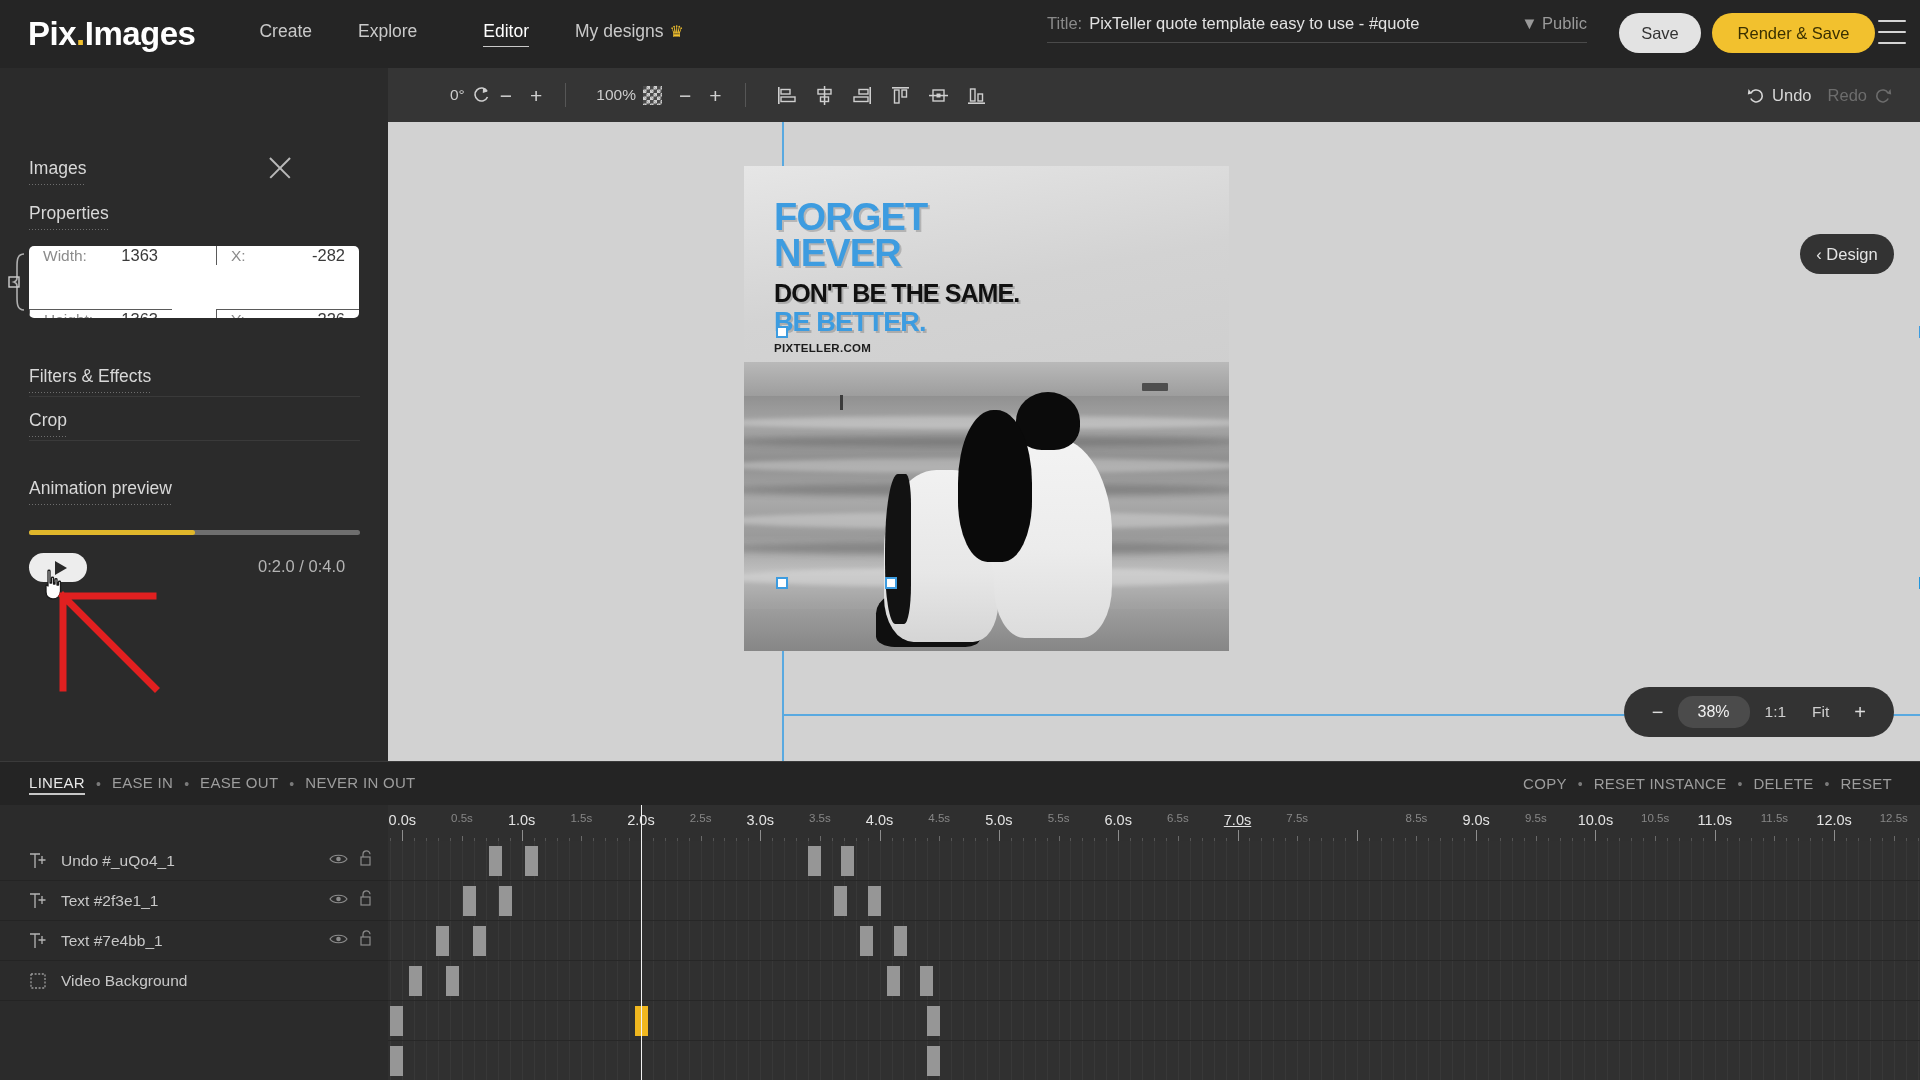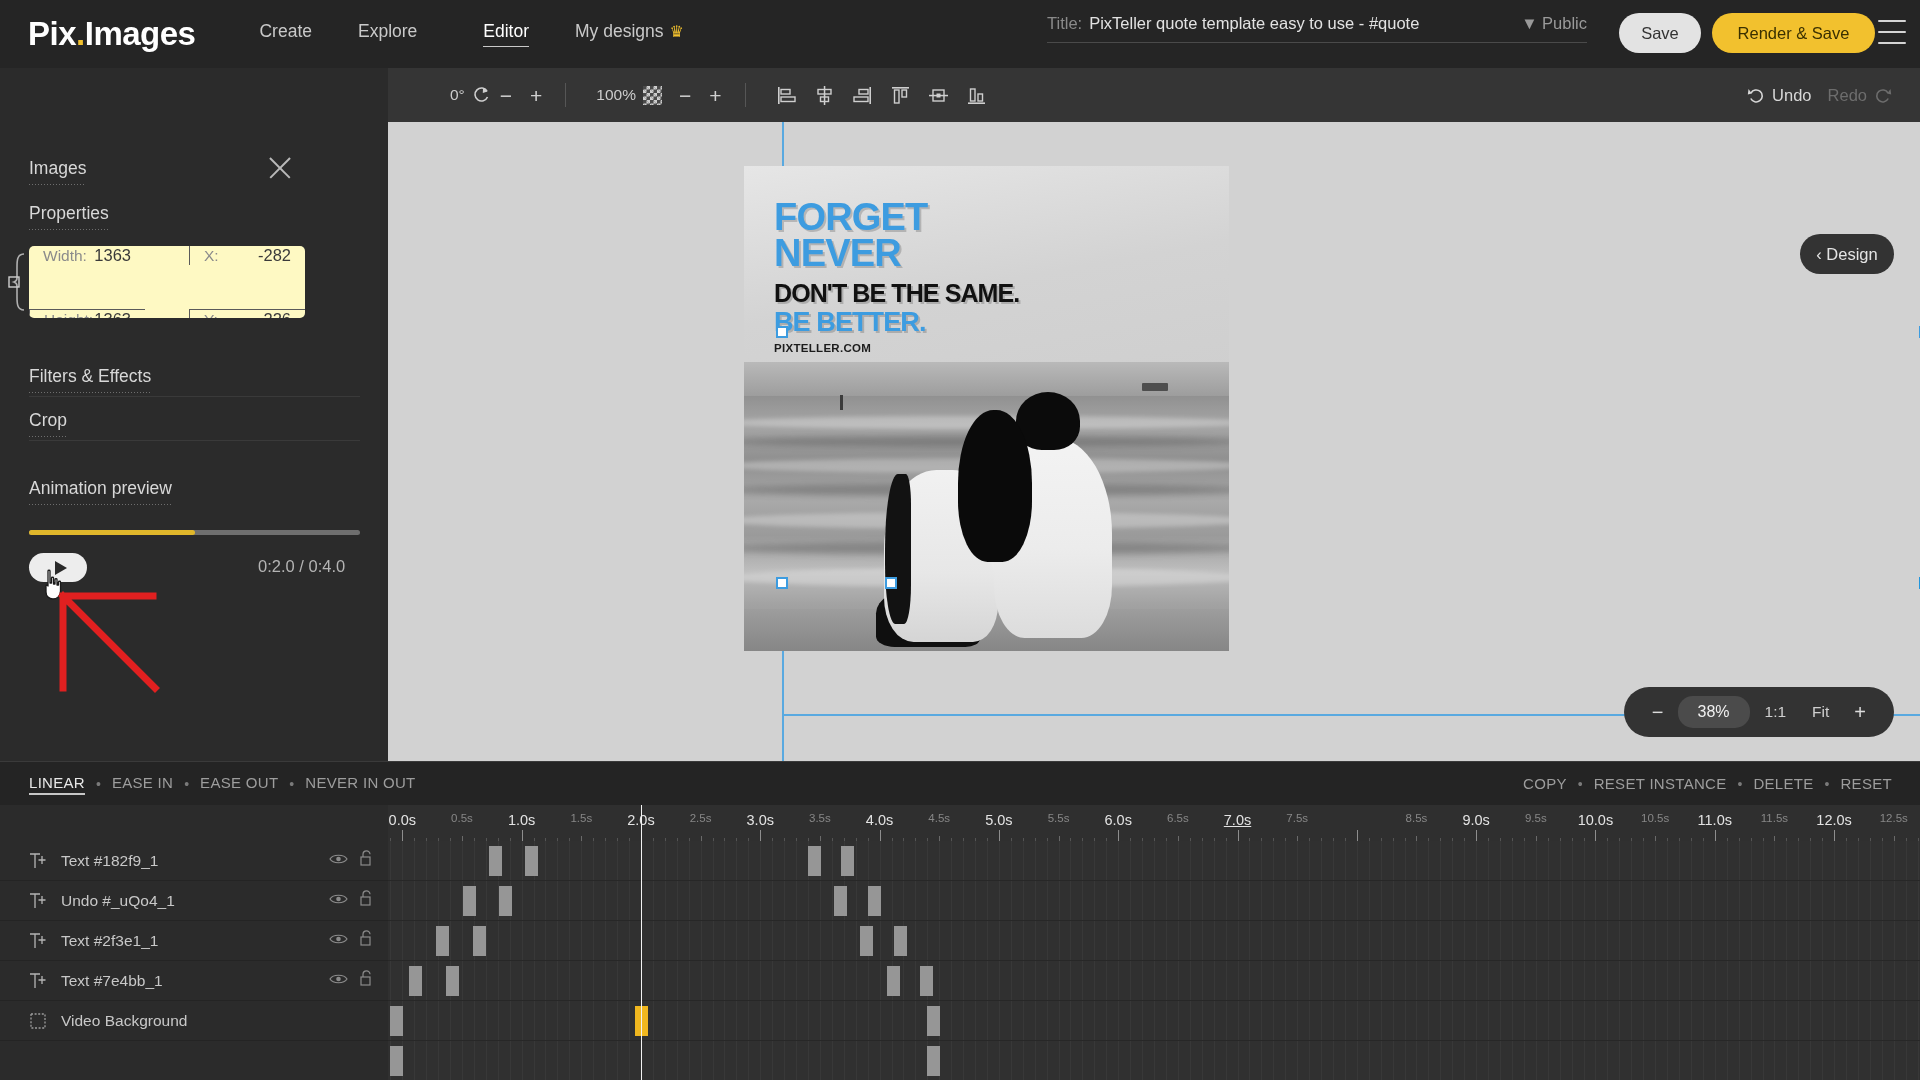--- a/index.html
+++ b/index.html
@@ -86,22 +86,22 @@
   }
   #close-x:before { transform: rotate(45deg); }
   #close-x:after  { transform: rotate(-45deg); }
 
   #props-head { position: absolute; top: 135px; }
 
   #link-bracket {
     position: absolute; left: 8px; top: 183px; width: 22px; height: 62px;
   }
   #propsgrid {
-    position: absolute; left: 29px; top: 178px; width: 276px; height: 72px;
-    background: #fef9c3; border-radius: 5px; overflow: hidden;
+    position: absolute; left: 29px; top: 178px; width: 330px; height: 72px;
+    background: #ffffff; border-radius: 5px; overflow: hidden;
     display: grid; grid-template-columns: 1fr 1fr; grid-template-rows: 1fr 1fr; gap: 44px;
   }
   .pcell {
     display: flex; align-items: center; padding: 0 14px; cursor: text;
   }
   .pcell + .pcell { border-left: 1px solid #5a5a5a; }
   .plabel { font-size: 15.5px; color: #8b8b8b; }
   .pval { margin-left: auto; font-size: 16.5px; color: #3a3a3a; }
 
   #fx-head { position: absolute; top: 298px; }
@@ -766,38 +766,20 @@
         <div class="tick" style="left: 1434.16px; height: 3px; background: rgb(84, 84, 84);"></div>
         <div class="tick" style="left: 1458.02px; height: 3px; background: rgb(84, 84, 84);"></div>
         <div class="tick" style="left: 1469.96px; height: 3px; background: rgb(84, 84, 84);"></div>
         <div class="tick" style="left: 1481.89px; height: 3px; background: rgb(84, 84, 84);"></div>
         <div class="tick" style="left: 1493.82px; height: 3px; background: rgb(84, 84, 84);"></div>
         <div class="tick" style="left: 1517.68px; height: 3px; background: rgb(84, 84, 84);"></div>
         <div class="tick" style="left: 1529.61px; height: 3px; background: rgb(84, 84, 84);"></div>
         <div id="playhead-ruler" style="left: 252.947px;"></div>
       </div>
     <div id="layerlist">
-        <div class="layer">
-          <span class="layer-icon">
-            <svg width="18" height="18" viewBox="0 0 18 18">
-              <path d="M1 2 L11 2 M6 2 L6 16 M13 4 L13 12 M9.5 8 L16.5 8" stroke="#b5b5b5" stroke-width="1.3" fill="none"></path>
-            </svg>
-          </span>
-          <span class="layer-name">Text #182f9_1</span>
-          <span class="layer-ctrls">
-            <span class="ctrl-ic"><svg width="19" height="14" viewBox="0 0 19 14">
-                <path d="M1 7 C4 2 15 2 18 7 C15 12 4 12 1 7 Z" fill="none" stroke="#cccccc" stroke-width="1.2"></path>
-                <circle cx="9.5" cy="7" r="2.3" fill="#cccccc"></circle>
-              </svg></span>
-            <span class="ctrl-ic"><svg width="15" height="17" viewBox="0 0 15 17">
-                <path d="M4 7 L4 4.3 A3.4 3.4 0 0 1 11 4.3" fill="none" stroke="#cccccc" stroke-width="1.2"></path>
-                <rect x="2" y="7" width="9" height="8" fill="none" stroke="#cccccc" stroke-width="1.2"></rect>
-              </svg></span>
-          </span>
-        </div>
         <div class="layer">
           <span class="layer-icon">
             <svg width="18" height="18" viewBox="0 0 18 18">
               <path d="M1 2 L11 2 M6 2 L6 16 M13 4 L13 12 M9.5 8 L16.5 8" stroke="#b5b5b5" stroke-width="1.3" fill="none"></path>
             </svg>
           </span>
           <span class="layer-name">Undo #_uQo4_1</span>
           <span class="layer-ctrls">
             <span class="ctrl-ic"><svg width="19" height="14" viewBox="0 0 19 14">
                 <path d="M1 7 C4 2 15 2 18 7 C15 12 4 12 1 7 Z" fill="none" stroke="#cccccc" stroke-width="1.2"></path>

